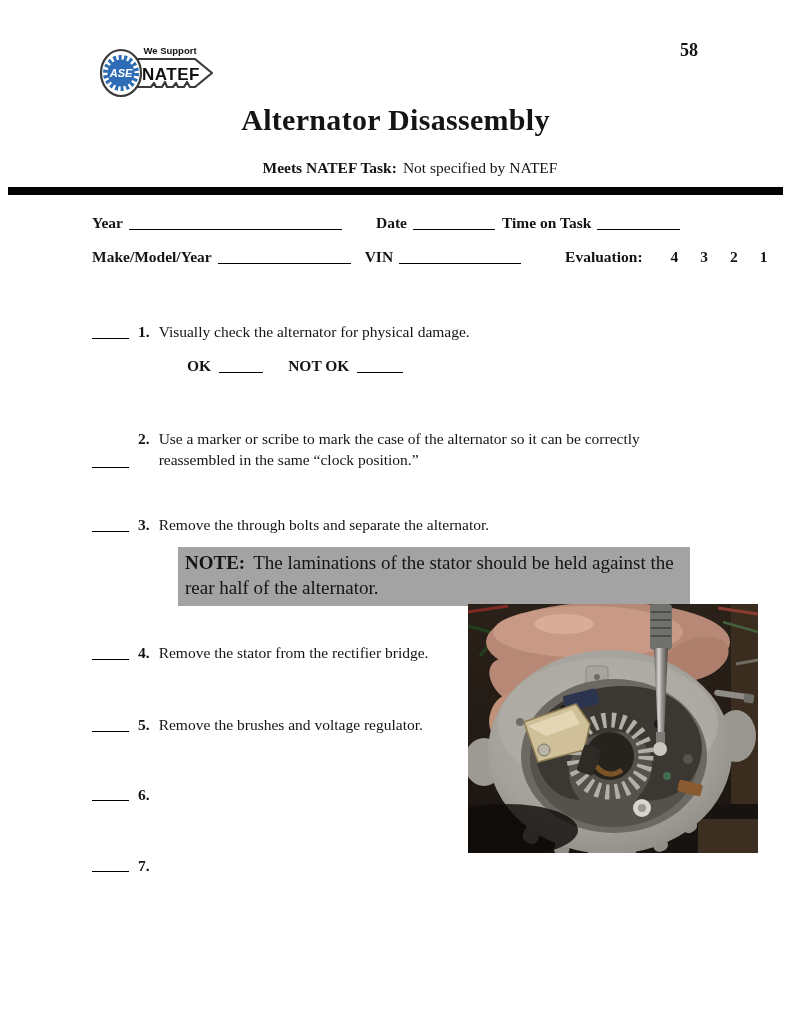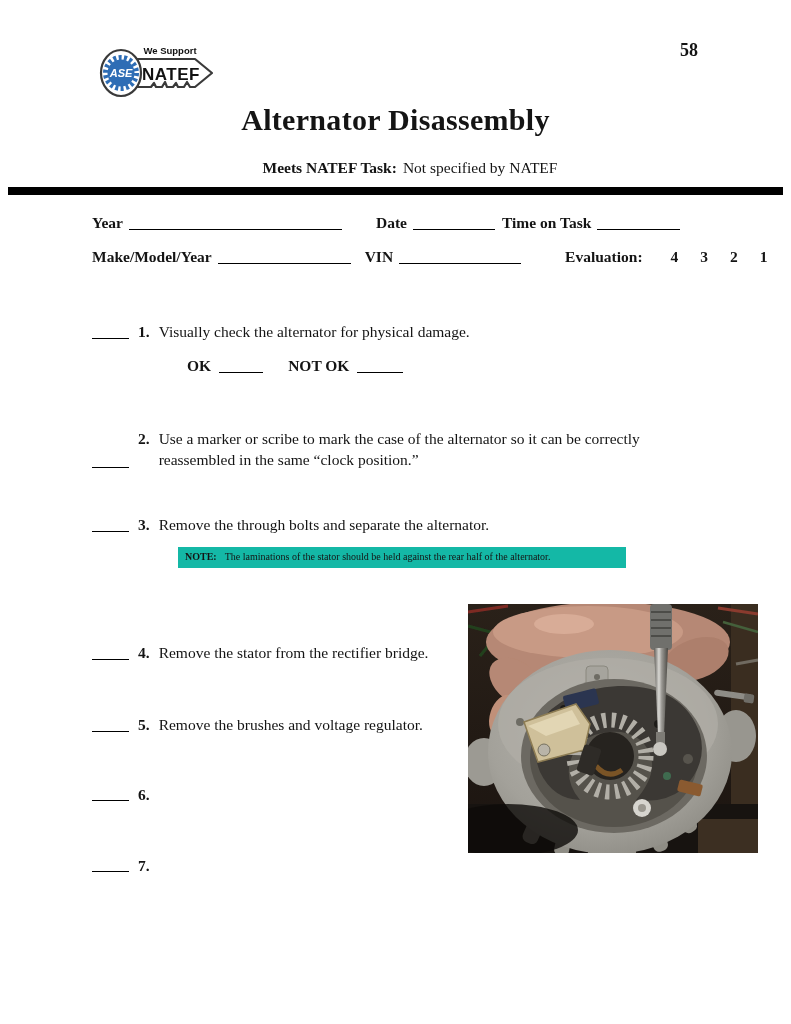--- a/index.html
+++ b/index.html
@@ -53,22 +53,22 @@
   .s4 { top:642px; }
   .s5 { top:714px; }
   .s6 { top:786px; }
   .s7 { top:857px; }
 
   .ok-line { left:187px; top:357px; font-weight:bold; white-space:nowrap; }
   .ok-line .blank { margin-left:8px; }
   .ok-gap { display:inline-block; width:25px; }
 
   .note {
-    left:178px; top:547px; width:448px; background:#14b8a6;
-    padding:3px 7px 5px 7px; line-height:1.33; font-size:10px;
+    left:178px; top:547px; width:512px; background:#a3a3a3;
+    padding:3px 7px 5px 7px; line-height:1.33; font-size:19px;
   }
   .note .note-label { font-weight:bold; margin-right:8px; }
 
   .photo { left:468px; top:604px; width:290px; height:249px; display:block; }
 </style>
 </head>
 <body>
 
 <div class="page">
 

